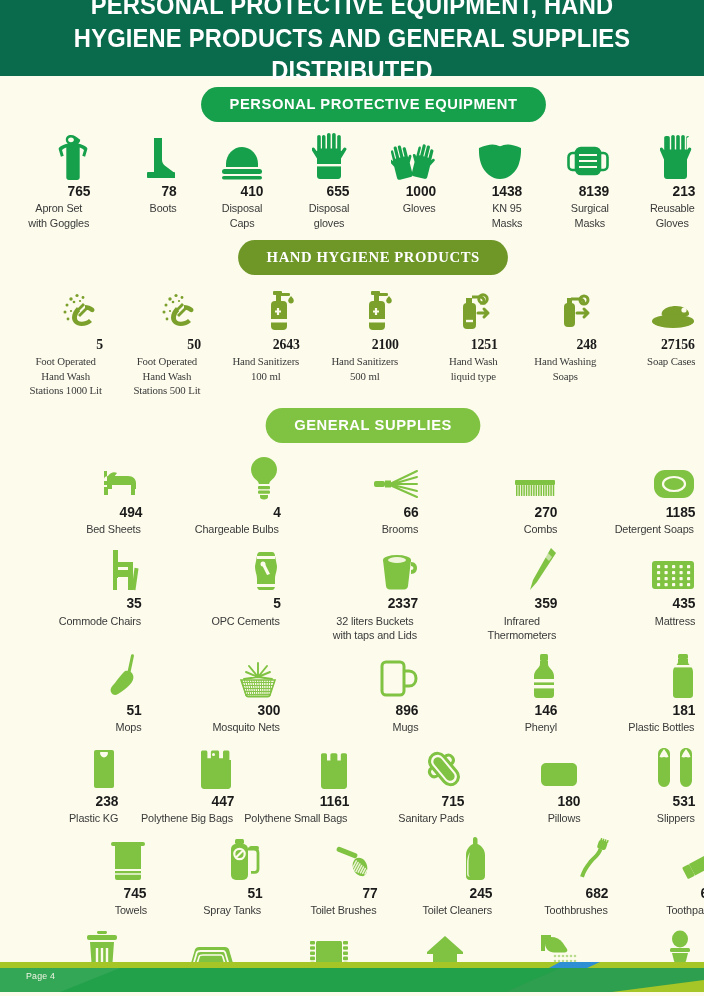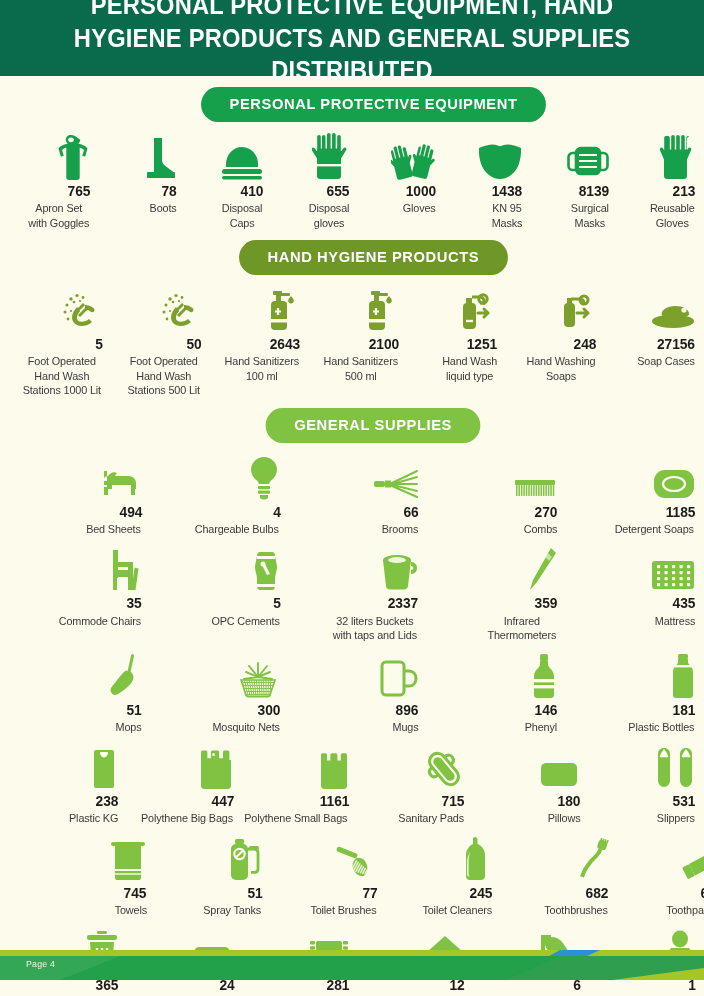--- a/index.html
+++ b/index.html
@@ -109,21 +109,21 @@
     color: #3a3a3a;
     line-height: 1.28;
     letter-spacing: -0.15px;
     transform: scaleX(0.96);
   }
 
   
   .footer {
     position: absolute;
     left: 0;
-    bottom: 16px;
+    bottom: 4px;
     width: 704px;
     height: 30px;
     overflow: hidden;
   }
   .footer svg { display: block; }
   .footer-text {
     position: absolute;
     left: 26px;
     top: 9px;
     color: #f2f4e4;
@@ -225,21 +225,21 @@
             <div class="icon-box" style="color: rgb(22, 160, 75);">
               <svg width="36" height="46" viewBox="0 0 36 46" fill="currentColor">
                 <path d="M6 2c-1 0-1.8.8-1.8 1.8v12.5l-1.4-2c-.6-.9-1.9-1-2.6-.2-.5.6-.6 1.4-.2 2.1L4 25.5V42c0 1.7 1.3 3 3 3h17c1.7 0 3-1.3 3-3V25.5l4-9.3c.4-.7.3-1.5-.2-2.1-.7-.8-2-.7-2.6.2l-1.4 2V3.8C29.8 2.8 29 2 28 2s-1.8.8-1.8 1.8v11.8h-1.4V2.8c0-1-.8-1.8-1.8-1.8s-1.8.8-1.8 1.8v12.8h-1.4V2.8c0-1-.8-1.8-1.8-1.8s-1.8.8-1.8 1.8v12.8h-1.4V2.8c0-1-.8-1.8-1.8-1.8s-1.8.8-1.8 1.8v12.8H9.8V3.8C9.8 2.8 9 2 8 2z"></path>
               </svg>
             </div>
             <div class="value">213</div>
             <div class="label">Reusable<br>Gloves</div>
           </div>
         </div>
       </div>
-      <div class="section" style="padding-top: 10px;">
+      <div class="section" style="padding-top: 10px; font-family: Liberation Serif, serif;">
         <div class="pill-wrap">
           <div class="pill hygiene">HAND HYGIENE PRODUCTS</div>
         </div>
         <div class="row" style="margin-top: 10px;">
           <div class="cell">
             <div class="icon-box" style="color: rgb(123, 160, 44);">
               <svg width="42" height="42" viewBox="0 0 42 42" fill="currentColor">
                 <path d="M16 16c-3 3-5 7-5 10.5 0 4.7 4 8.5 9.5 8.5 4 0 7.8-1.5 10.5-4l-3-3c-2 1.7-4.6 2.7-7.3 2.7-2.8 0-4.8-1.6-4.8-4 0-2 1.2-4.5 3.2-6.5z"></path>
                 <path d="M24 14c3 0 6 1 8.5 3 1 .8 1.3 2.2.6 3.2-.8 1.1-2.3 1.3-3.3.5C28 19.3 26 18.6 24 18.6z"></path>
                 <g>

